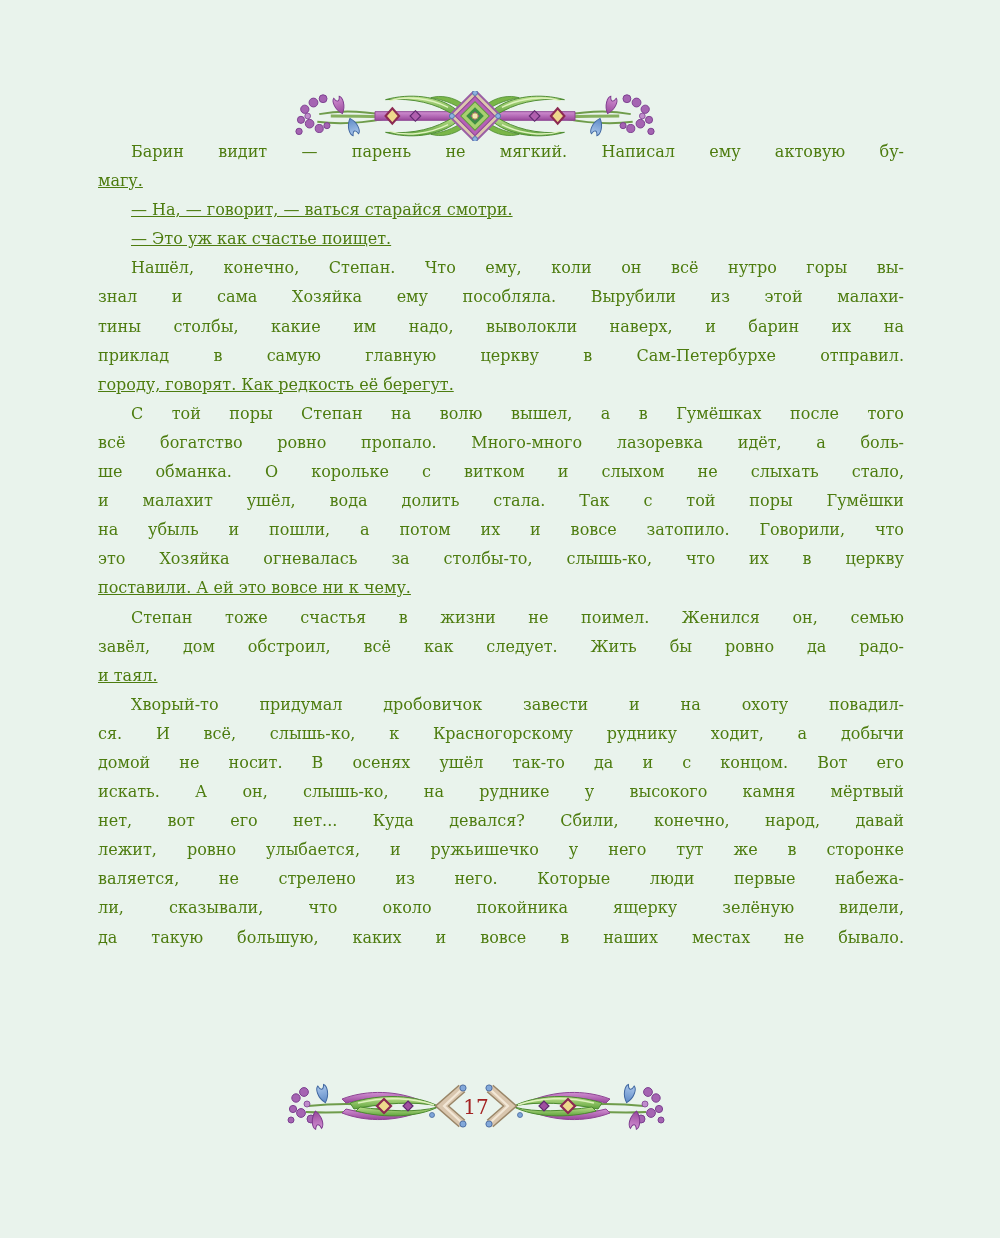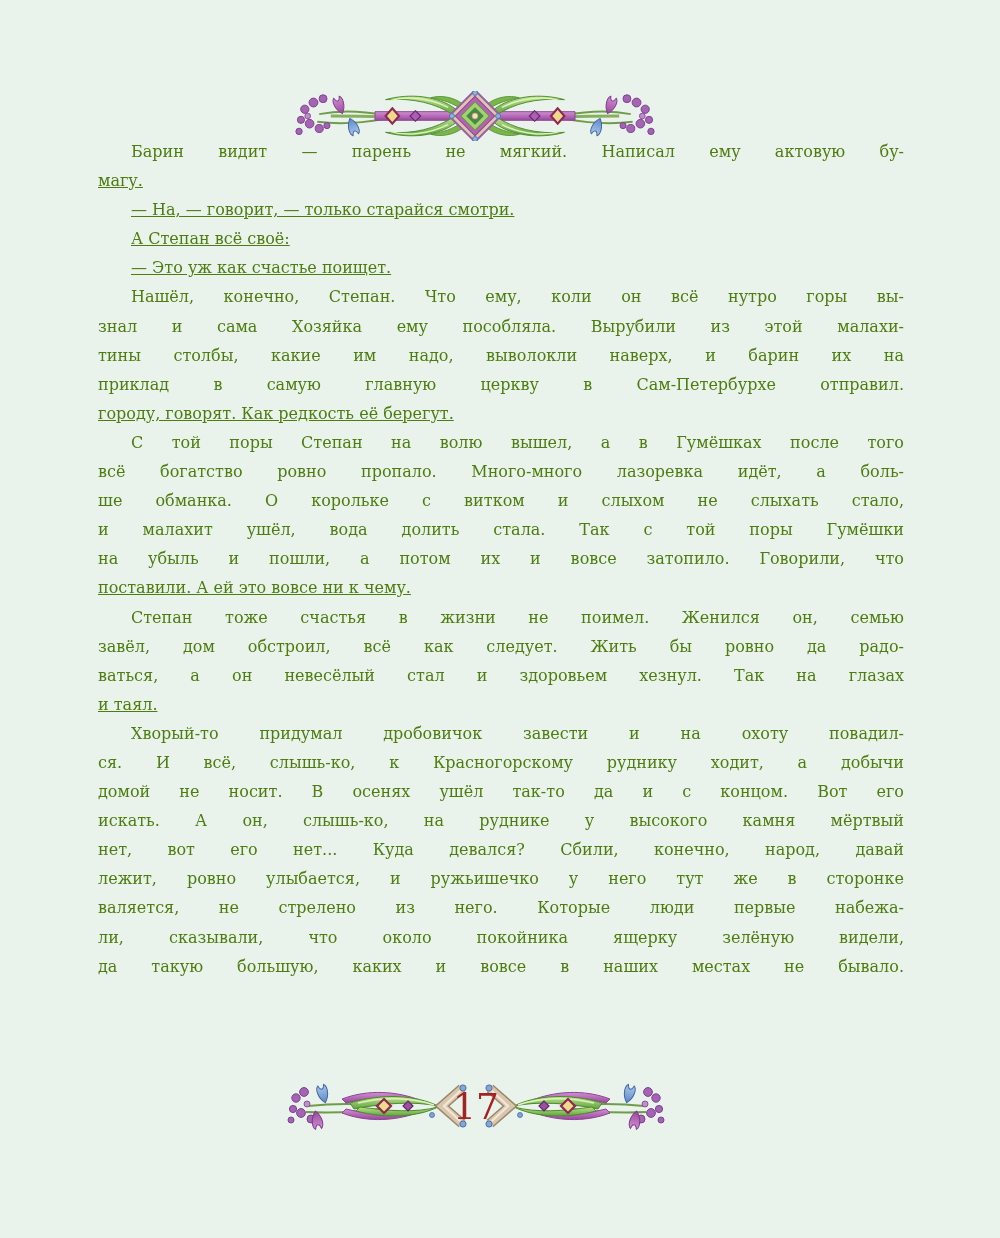--- a/index.html
+++ b/index.html
@@ -16,21 +16,21 @@
     text-align:justify;text-align-last:justify;text-justify:inter-word;
   }
   .line.end{text-align-last:left;text-decoration:underline;}
   .line.ind{text-indent:33px;}
   .orn-top{position:absolute;left:285px;top:91px;width:380px;height:50px;}
   .orn-bottom{position:absolute;left:286px;top:1082px;width:380px;height:52px;}
   .orn-bottom svg{position:absolute;left:0;top:0;}
   .page-num{
     position:absolute;left:50%;top:26px;transform:translate(-50%,-54%);
     font-family:"DejaVu Serif","Liberation Serif",serif;
-    font-size:36px;color:#a32222;z-index:2;
+    font-size:20px;color:#a32222;z-index:2;
   }
 </style>
 </head>
 <body>
 
 <div class="page">
 
   <svg class="orn-top" viewBox="0 0 380 52" xmlns="http://www.w3.org/2000/svg" xmlns:xlink="http://www.w3.org/1999/xlink">
     <defs>
       <linearGradient id="gl" x1="0" y1="0" x2="0" y2="1">
@@ -94,37 +94,36 @@
           <circle cx="24" cy="0" r="2.6"></circle>
         <circle cx="0" cy="24" r="2.6"></circle>
           <circle cx="-24" cy="0" r="2.6"></circle>
       </g>
     </g>
   </svg>
 
   <main class="text-column">
     <div class="line ind">Барин видит — парень не мягкий. Написал ему актовую бу-</div>
     <div class="line end">магу.</div>
-    <div class="line ind end">— На, — говорит, — только старайся смотри.</div>
-    <div class="line ind end">А Степан всё своё:</div>
+    <div class="line ind end">— На, — говорит, — ваться старайся смотри.</div>
     <div class="line ind end">— Это уж как счастье поищет.</div>
     <div class="line ind">Нашёл, конечно, Степан. Что ему, коли он всё нутро горы вы-</div>
     <div class="line">знал и сама Хозяйка ему пособляла. Вырубили из этой малахи-</div>
     <div class="line">тины столбы, какие им надо, выволокли наверх, и барин их на</div>
     <div class="line">приклад в самую главную церкву в Сам-Петербурхе отправил.</div>
     <div class="line end">городу, говорят. Как редкость её берегут.</div>
     <div class="line ind">С той поры Степан на волю вышел, а в Гумёшках после того</div>
     <div class="line">всё богатство ровно пропало. Много-много лазоревка идёт, а боль-</div>
     <div class="line">ше обманка. О корольке с витком и слыхом не слыхать стало,</div>
     <div class="line">и малахит ушёл, вода долить стала. Так с той поры Гумёшки</div>
     <div class="line">на убыль и пошли, а потом их и вовсе затопило. Говорили, что</div>
+    <div class="line">это Хозяйка огневалась за столбы-то, слышь-ко, что их в церкву</div>
     <div class="line end">поставили. А ей это вовсе ни к чему.</div>
     <div class="line ind">Степан тоже счастья в жизни не поимел. Женился он, семью</div>
     <div class="line">завёл, дом обстроил, всё как следует. Жить бы ровно да радо-</div>
-    <div class="line">ваться, а он невесёлый стал и здоровьем хезнул. Так на глазах</div>
     <div class="line end">и таял.</div>
     <div class="line ind">Хворый-то придумал дробовичок завести и на охоту повадил-</div>
     <div class="line">ся. И всё, слышь-ко, к Красногорскому руднику ходит, а добычи</div>
     <div class="line">домой не носит. В осенях ушёл так-то да и с концом. Вот его</div>
     <div class="line">искать. А он, слышь-ко, на руднике у высокого камня мёртвый</div>
     <div class="line">нет, вот его нет... Куда девался? Сбили, конечно, народ, давай</div>
     <div class="line">лежит, ровно улыбается, и ружьишечко у него тут же в сторонке</div>
     <div class="line">валяется, не стрелено из него. Которые люди первые набежа-</div>
     <div class="line">ли, сказывали, что около покойника ящерку зелёную видели,</div>
     <div class="line">да такую большую, каких и вовсе в наших местах не бывало.</div>

